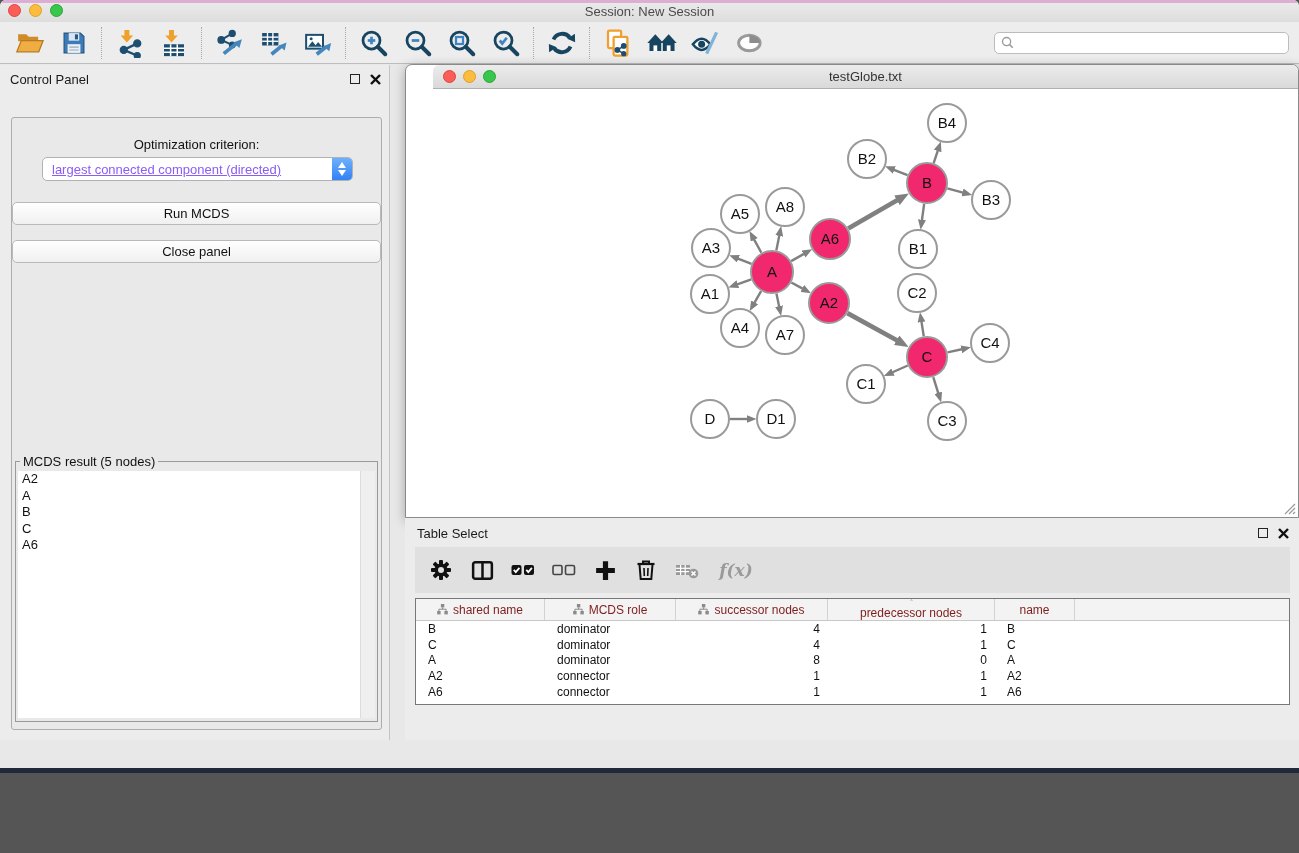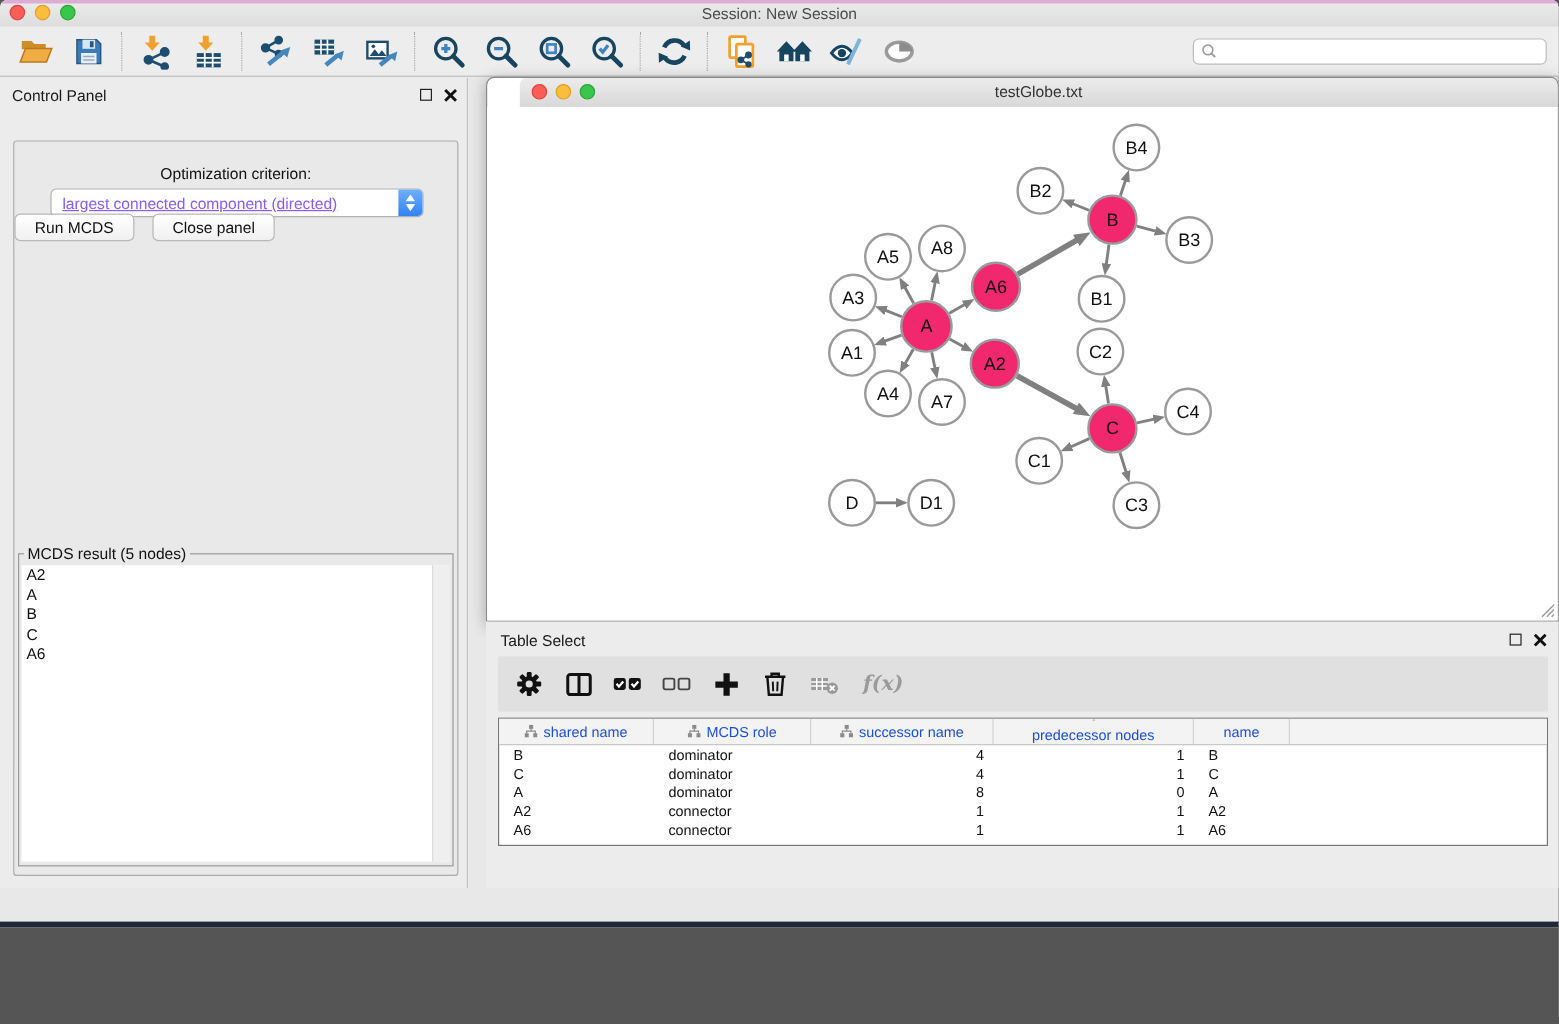--- a/index.html
+++ b/index.html
@@ -40,21 +40,21 @@
   .seg-tab:last-child{border-radius:0 4px 4px 0;}
   .seg-tab.active{background:linear-gradient(#6fb2fb,#3585f2);color:#fff;border-color:#3b86ee;border-radius:4px;}
   .cp-box{position:absolute;top:52px;left:11px;right:7px;bottom:10px;border:1px solid #adadad;
     border-radius:3px;background:#e9e9e9;}
   .opt-label{position:absolute;top:19px;left:0;right:0;text-align:center;font-size:13px;color:#111;}
   .dropdown{position:absolute;top:39px;left:30px;right:28px;height:24px;background:#fff;
     border:1px solid #b2b2b2;border-radius:5px;display:flex;align-items:center;box-sizing:border-box;}
   .dropdown .val{flex:1;font-size:13px;color:#8b5cf6;padding-left:9px;white-space:nowrap;overflow:hidden;text-decoration:underline;}
   .stepper{width:20px;height:22px;border-radius:0 4px 4px 0;background:linear-gradient(#6db0fc,#3282f5);
     display:flex;flex-direction:column;align-items:center;justify-content:center;gap:2px;}
-  .btn-row{position:absolute;top:60px;left:0;right:0;display:flex;justify-content:flex-start;gap:15px;}
+  .btn-row{position:absolute;top:84px;left:0;right:0;display:flex;justify-content:center;gap:15px;flex-direction:column;}
   .mac-btn{font-size:13px;color:#111;background:linear-gradient(#ffffff,#f0f0f0);
     border:1px solid #b9b9b9;border-radius:5px;padding:3px 16px;font-family:"Liberation Sans",sans-serif;}
   .result-fieldset{position:absolute;left:3px;right:3px;top:336px;bottom:7px;border:1px solid #9a9a9a;
     margin:0;padding:0;background:transparent;}
   .result-fieldset legend{font-size:13px;color:#111;margin-left:4px;padding:0 3px;}
   .result-list{position:absolute;top:2px;left:2px;right:2px;bottom:3px;background:#fff;overflow:hidden;}
   .result-item{font-size:13px;color:#111;line-height:16.5px;padding-left:4px;}
   .result-scroll{position:absolute;top:2px;right:2px;width:14px;bottom:3px;background:#efefef;border-left:1px solid #dcdcdc;}
   
   .network-window{position:absolute;left:405px;top:64px;width:894px;height:454px;background:#fff;
@@ -66,21 +66,21 @@
   .nw-canvas{position:absolute;top:24px;left:0;right:0;bottom:0;background:#fff;}
   
   .table-panel{position:absolute;left:405px;top:518px;width:894px;bottom:33px;background:#ececec;box-sizing:border-box;}
   .tp-head{position:absolute;top:5px;left:12px;right:10px;height:20px;display:flex;align-items:center;}
   .tp-toolbar{position:absolute;top:29px;left:10px;right:9px;height:46px;background:#e0e0e0;
     display:flex;align-items:center;gap:13px;padding:0 12px;box-sizing:border-box;}
   .ttbtn{width:28px;height:30px;display:flex;align-items:center;justify-content:center;background:transparent;border:0;padding:0;font-weight:bold;}
   .fx{font-family:"DejaVu Serif",serif;font-style:italic;font-size:17px;color:#9a9a9a;}
   .tp-table{position:absolute;top:80px;left:10px;right:9px;bottom:35px;background:#fff;border:1px solid #777;box-sizing:border-box;}
   .tp-header-row{display:flex;height:21px;background:#f3f3f3;border-bottom:1px solid #c8c8c8;}
-  .th{display:flex;align-items:center;justify-content:center;gap:5px;font-size:12px;color:#1d4ed8;
+  .th{display:flex;align-items:center;justify-content:center;gap:5px;font-size:12px;color:#7f1d1d;
     border-right:1px solid #d2d2d2;box-sizing:border-box;}
   .th.filler{flex:1;border-right:none;}
   .tr{display:flex;height:15.7px;}
   .td{font-size:12px;color:#111;box-sizing:border-box;display:flex;align-items:center;}
   .td.al{justify-content:flex-start;padding-left:12px;}
   .td.ar{justify-content:flex-end;padding-right:8px;}
   .tp-tabs{position:absolute;bottom:6px;left:0;right:0;display:flex;justify-content:center;}
   
   .statusbar{position:absolute;left:0;right:0;top:820px;height:28px;background:#ececec;border-top:1px solid #c2c2c2;}
   .list-btn{position:absolute;left:10px;top:3px;width:26px;height:22px;background:#fafafa;
@@ -540,21 +540,21 @@
           </div>
           <div class="th" style="width: 152px;">
             <svg width="11" height="11" viewBox="0 0 11 11">
               <g fill="#8a8a8a">
                 <rect x="3.9" y="0" width="3.4" height="3.4"></rect>
                 <rect x="0.2" y="7" width="3.4" height="3.4"></rect>
                 <rect x="7.4" y="7" width="3.4" height="3.4"></rect>
               </g>
               <path d="M5.6 3.4 V5.2 M1.9 7 V5.2 H9.1 V7" stroke="#8a8a8a" fill="none" stroke-width="1"></path>
             </svg>
-            <span>successor name</span>
+            <span>successor nodes</span>
           </div>
           <div class="th" style="width: 167px; flex-direction: column;">
             <svg width="11" height="11" viewBox="0 0 11 11">
               <g fill="#8a8a8a">
                 <rect x="3.9" y="0" width="3.4" height="3.4"></rect>
                 <rect x="0.2" y="7" width="3.4" height="3.4"></rect>
                 <rect x="7.4" y="7" width="3.4" height="3.4"></rect>
               </g>
               <path d="M5.6 3.4 V5.2 M1.9 7 V5.2 H9.1 V7" stroke="#8a8a8a" fill="none" stroke-width="1"></path>
             </svg>

